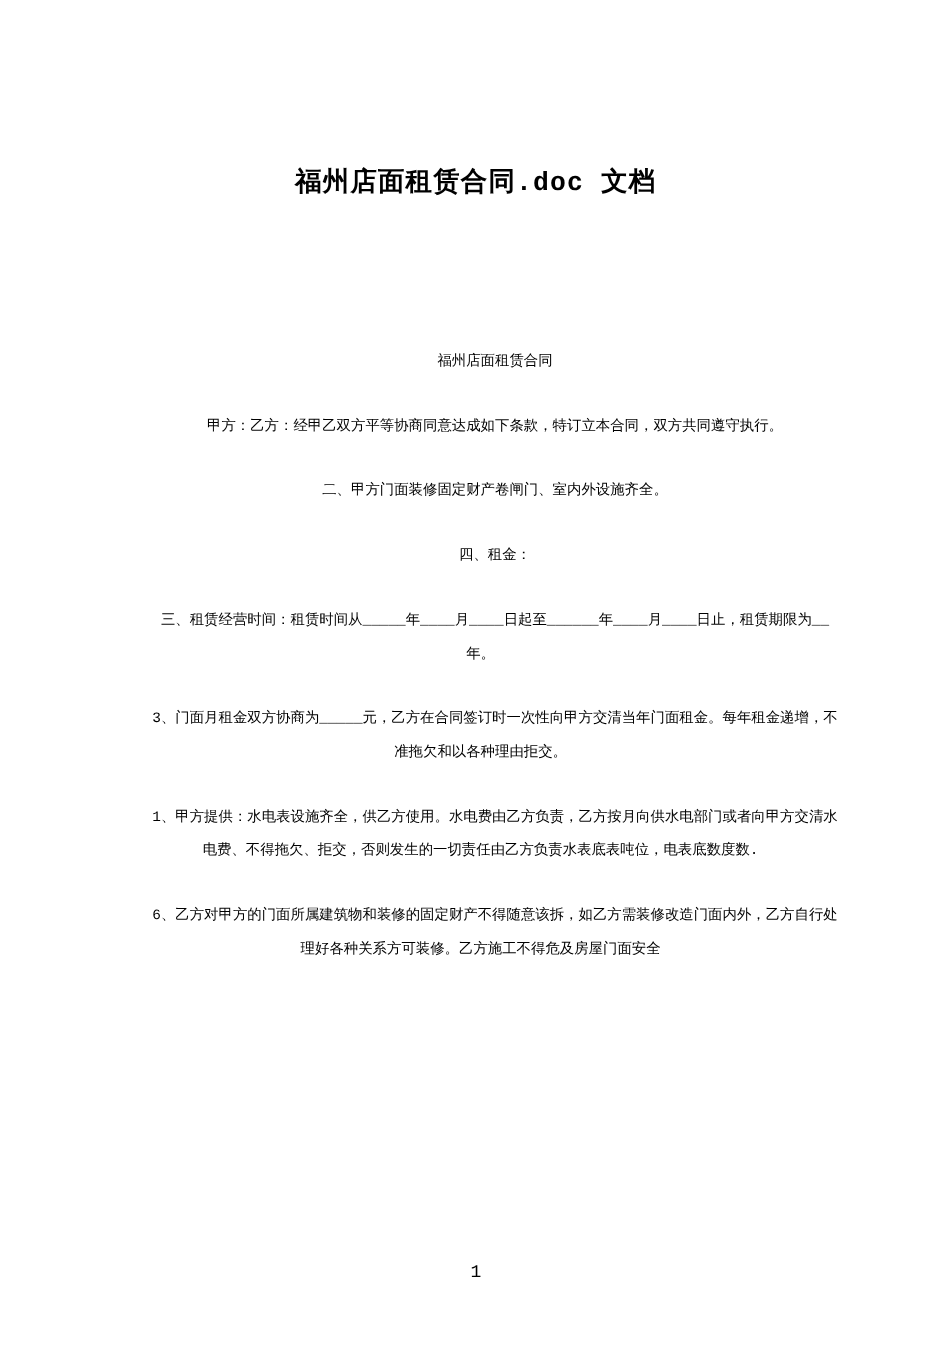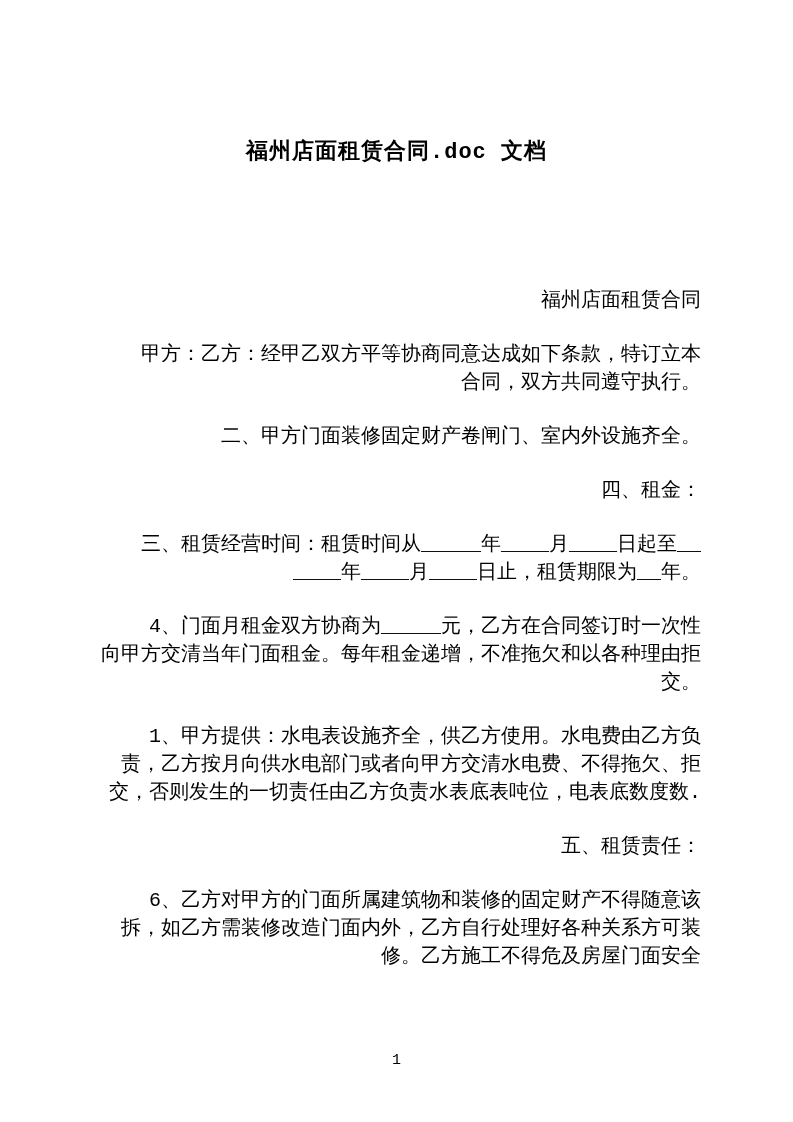--- a/index.html
+++ b/index.html
@@ -25,24 +25,24 @@
     line-height: 30px;
     letter-spacing: 1px;
   }
   .doc-body {
     margin-top: 119px;
     margin-left: 100px;
     width: 601px;
   }
   .para {
     margin: 0 0 26px 0;
-    font-size: 20px;
+    font-size: 12px;
     line-height: 28px;
     text-indent: 2em;
-    text-align: right;
+    text-align: center;
     word-break: break-all;
     white-space: normal;
   }
   .page-number {
     position: absolute;
     left: 0;
     right: 0;
     top: 1050px;
     text-align: center;
     font-size: 15px;
@@ -55,21 +55,20 @@
 <div class="page">
 
   <h1 class="doc-title">福州店面租赁合同.doc 文档</h1>
 
   <div class="doc-body">
     <p class="para">福州店面租赁合同</p>
     <p class="para">甲方：乙方：经甲乙双方平等协商同意达成如下条款，特订立本合同，双方共同遵守执行。</p>
     <p class="para">二、甲方门面装修固定财产卷闸门、室内外设施齐全。</p>
     <p class="para">四、租金：</p>
     <p class="para">三、租赁经营时间：租赁时间从_____年____月____日起至______年____月____日止，租赁期限为__年。</p>
-    <p class="para">4、门面月租金双方协商为_____元，乙方在合同签订时一次性向甲方交清当年门面租金。每年租金递增，不准拖欠和以各种理由拒交。</p>
+    <p class="para">3、门面月租金双方协商为_____元，乙方在合同签订时一次性向甲方交清当年门面租金。每年租金递增，不准拖欠和以各种理由拒交。</p>
     <p class="para">1、甲方提供：水电表设施齐全，供乙方使用。水电费由乙方负责，乙方按月向供水电部门或者向甲方交清水电费、不得拖欠、拒交，否则发生的一切责任由乙方负责水表底表吨位，电表底数度数.</p>
-    <p class="para">五、租赁责任：</p>
     <p class="para">6、乙方对甲方的门面所属建筑物和装修的固定财产不得随意该拆，如乙方需装修改造门面内外，乙方自行处理好各种关系方可装修。乙方施工不得危及房屋门面安全</p>
   </div>
 
   <div class="page-number">1</div>
 
 </div>
 
 </body></html>

